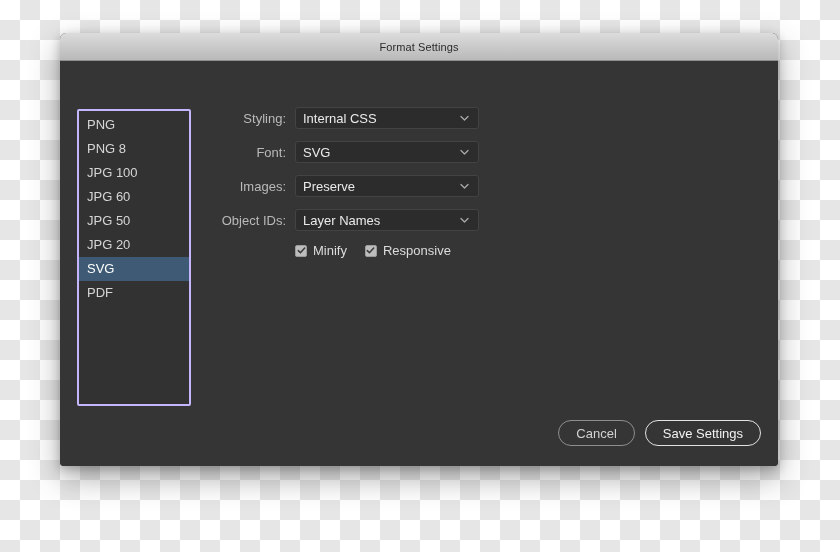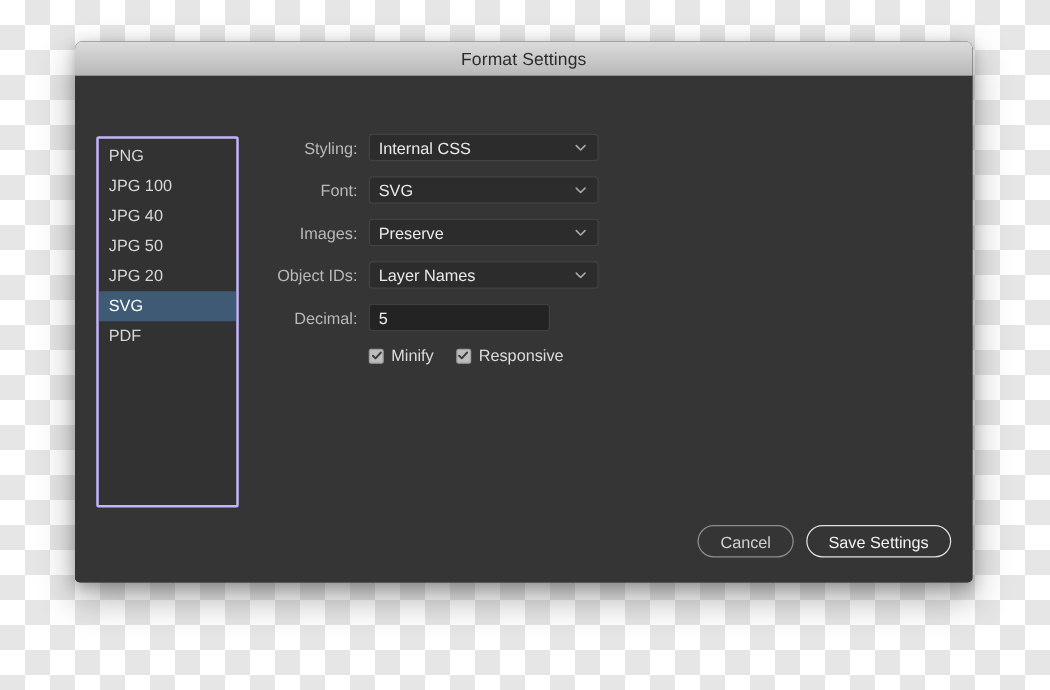--- a/index.html
+++ b/index.html
@@ -44,21 +44,21 @@
   .titlebar {
     position: relative;
     height: 27px;
     background: linear-gradient(to bottom, #dcdcdc 0%, #cccccc 45%, #b9b9b9 100%);
     border-bottom: 1px solid #8e8e8e;
     display: flex;
     align-items: center;
     justify-content: center;
   }
   .titlebar-text {
-    font-size: 14px;
+    font-size: 11px;
     color: #2b2b2b;
     letter-spacing: 0.1px;
     text-align: center;
   }
 
   .dialog-body {
     position: relative;
     height: 405px;
     background: #353535;
   }
@@ -226,22 +226,23 @@
   <div id="dialog">
 
     <div class="titlebar">
       <span class="titlebar-text">Format Settings</span>
     </div>
 
     <div class="dialog-body">
 
       <div class="format-list">
         <div class="format-item">PNG</div>
+        <div class="format-item">PNG 8</div>
         <div class="format-item">JPG 100</div>
-        <div class="format-item">JPG 40</div>
+        <div class="format-item">JPG 60</div>
         <div class="format-item">JPG 50</div>
         <div class="format-item">JPG 20</div>
         <div class="format-item selected">SVG</div>
         <div class="format-item">PDF</div>
       </div>
 
       <div class="form">
 
         <div class="form-row">
           <div class="form-label">Styling:</div>
@@ -284,26 +285,20 @@
           <div class="select-field">
             <span class="select-value">Layer Names</span>
             <span class="chevron">
               <svg width="9" height="9" viewBox="0 0 9 9">
                   <path d="M1 3 L4.5 6.5 L8 3" fill="none" stroke="#a9a9a9" stroke-width="1.3" stroke-linecap="round" stroke-linejoin="round"></path>
                 </svg>
             </span>
           </div>
         </div>
 
-        <div class="form-row">
-          <div class="form-label">Decimal:</div>
-          <div class="text-field">
-            <span class="text-value">5</span>
-          </div>
-        </div>
 
         <div class="checkbox-row">
           <div class="check-group">
             <span class="checkbox">
               <svg width="9" height="9" viewBox="0 0 9 9">
                   <path d="M1.3 4.6 L3.4 6.7 L7.7 2" fill="none" stroke="#3a3a3a" stroke-width="1.5" stroke-linecap="round" stroke-linejoin="round"></path>
                 </svg>
             </span>
             <span class="check-label">Minify</span>
           </div>

